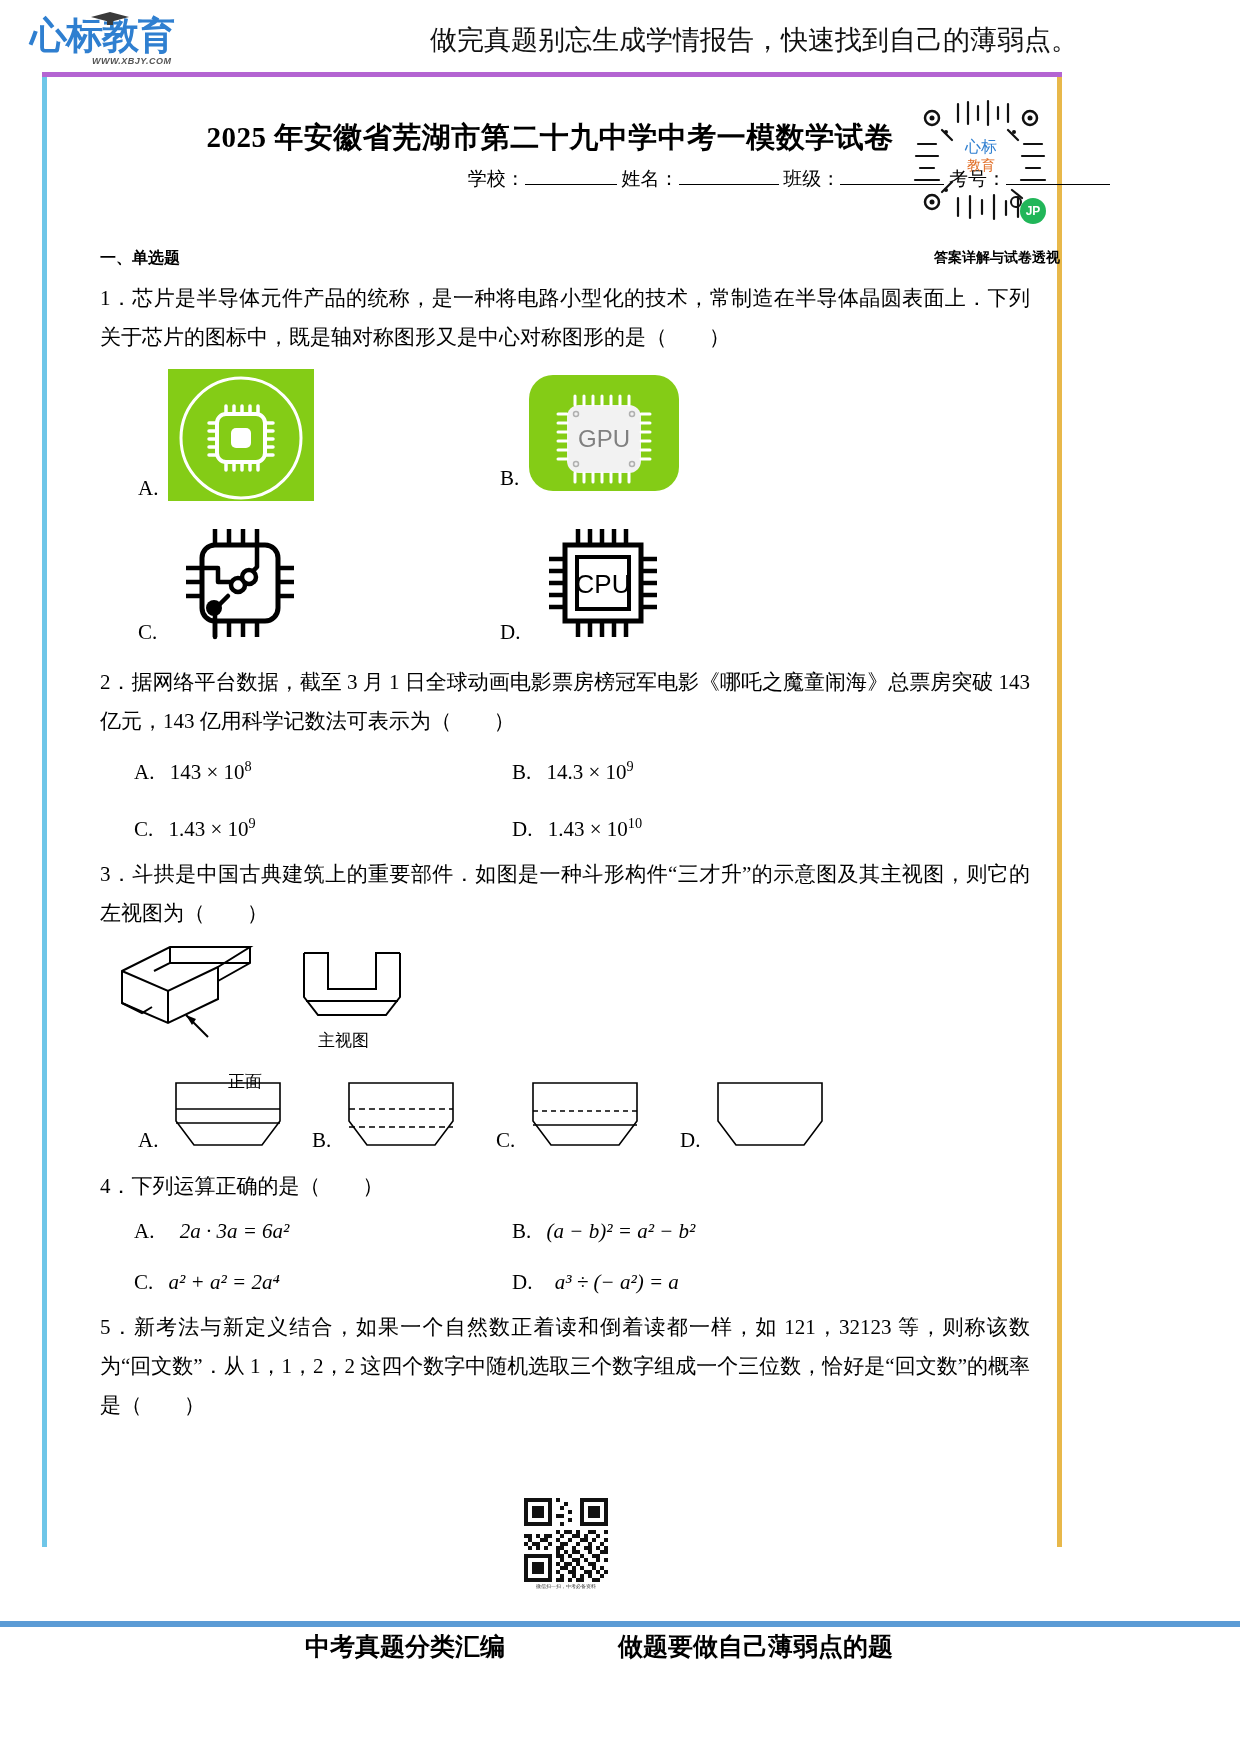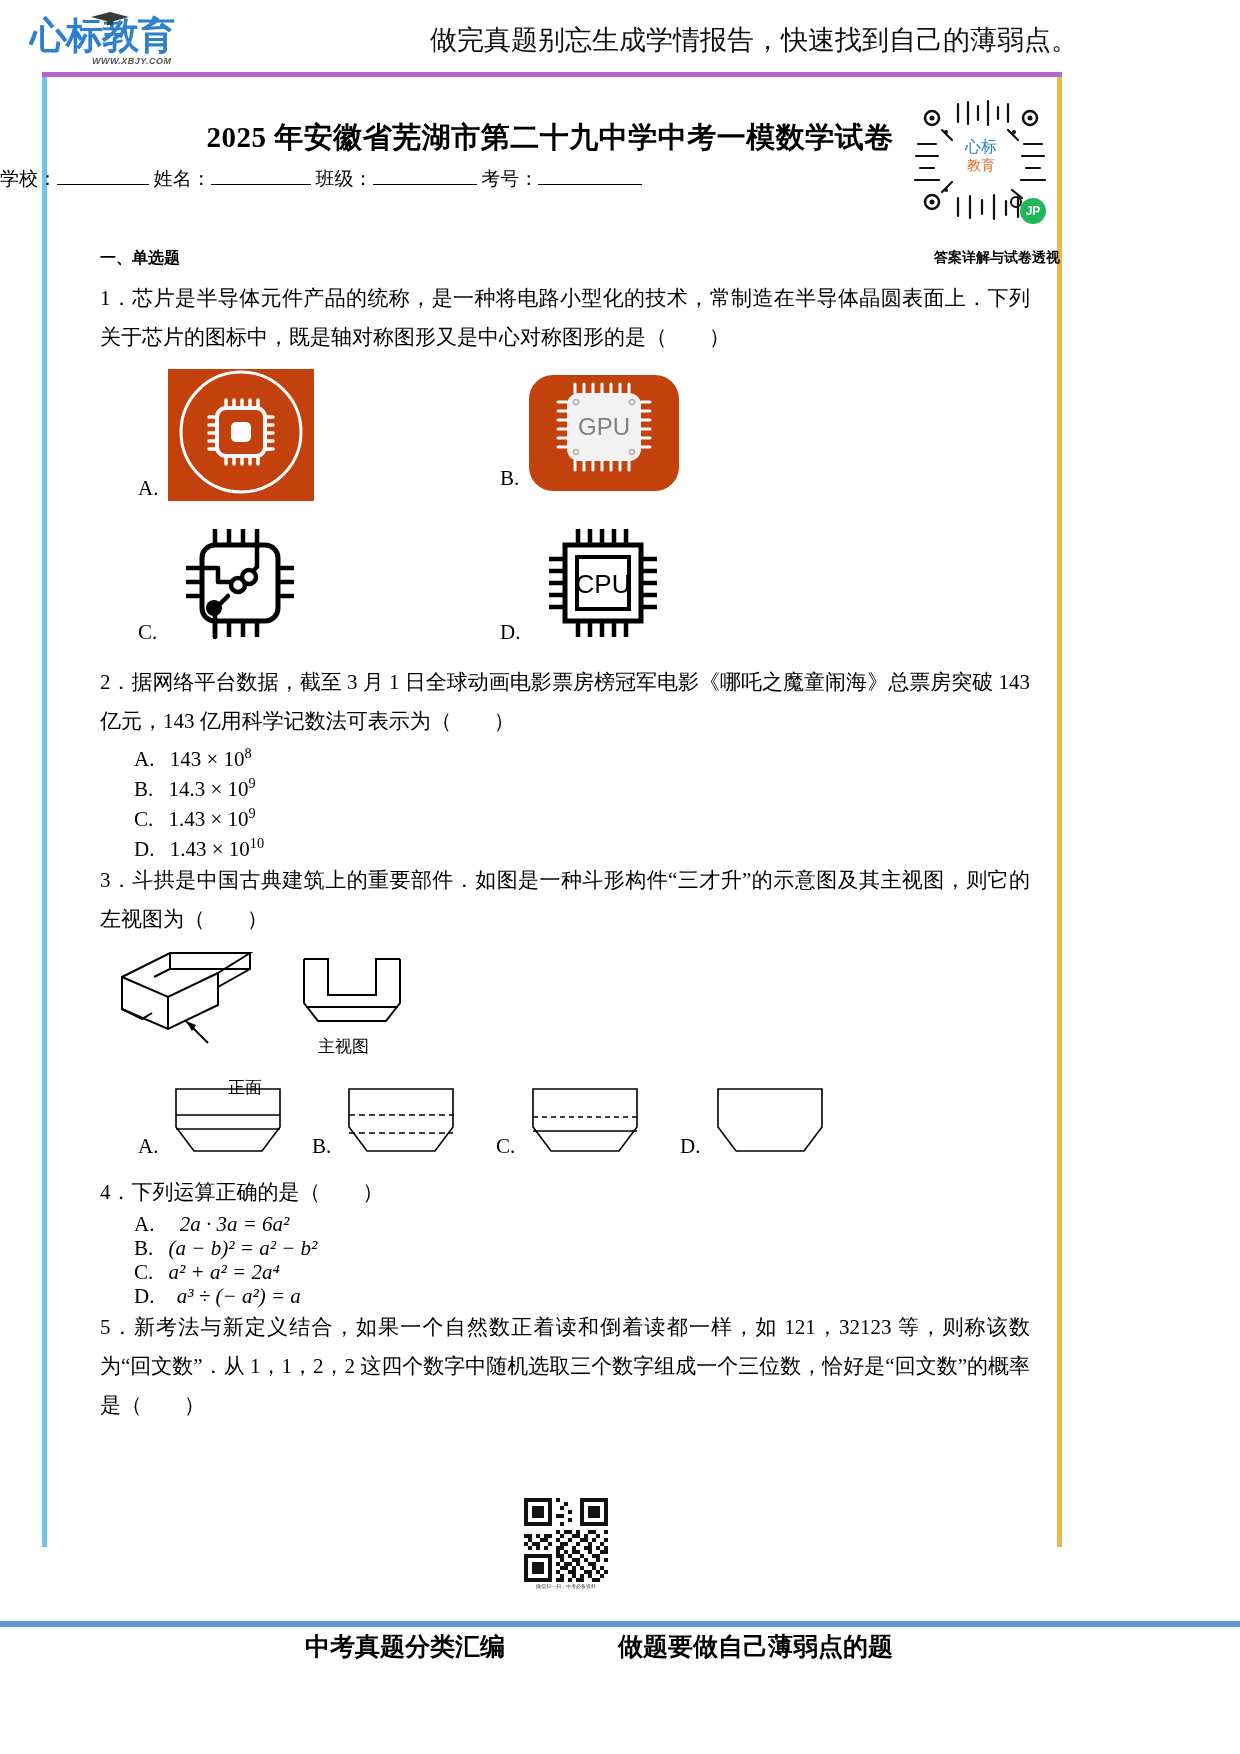--- a/index.html
+++ b/index.html
@@ -88,21 +88,21 @@
     text-align: center;
     font-size: 29px;
     font-weight: bold;
     font-family: "Liberation Serif", "DejaVu Serif", serif;
     letter-spacing: 0.5px;
   }
   .id-line {
     position: absolute;
     left: 0; top: 166px;
     width: 1110px;
-    text-align: left;
+    text-align: right;
     font-size: 19px;
     white-space: nowrap;
   }
   .id-line .blank {
     display: inline-block;
     border-bottom: 1.5px solid #000;
     vertical-align: baseline;
   }
   .bw-1 { width: 92px; }
   .bw-2 { width: 100px; }
@@ -166,36 +166,35 @@
   }
   .qtext {
     font-size: 21px;
     line-height: 39px;
     margin: 0;
     text-align: justify;
   }
   .opt-row {
     display: flex;
     font-size: 21px;
-    line-height: 24px;
+    line-height: 51px;
     padding-left: 34px;
-    flex-direction: column;
   }
   .opt-row .opt { width: 378px; white-space: nowrap; }
   .mi { font-style: italic; font-family: "Liberation Serif","DejaVu Serif",serif; }
   sup { font-size: 0.68em; }
 
   
   .icon-grid { position: relative; height: 300px; margin-top: 6px; }
   .icon-cell { position: absolute; display: flex; align-items: flex-end; }
   .icon-letter { font-size: 21px; margin-right: 10px; line-height: 26px; }
   .chip-box {
     width: 146px; height: 132px;
-    background: #c2410c;
-    display: flex; align-items: flex-start; justify-content: center;
+    background: #84cc16;
+    display: flex; align-items: flex-end; justify-content: center;
   }
   .chip-box.rounded { border-radius: 24px; width: 150px; height: 116px; }
   .chip-plain { width: 146px; height: 122px; display:flex; align-items:center; justify-content:center; }
 
   
   .fig3 { position: relative; height: 132px; margin-top: 4px; }
   .fig-label {
     position: absolute;
     font-size: 17px;
     font-family: "Liberation Serif","DejaVu Serif",serif;

